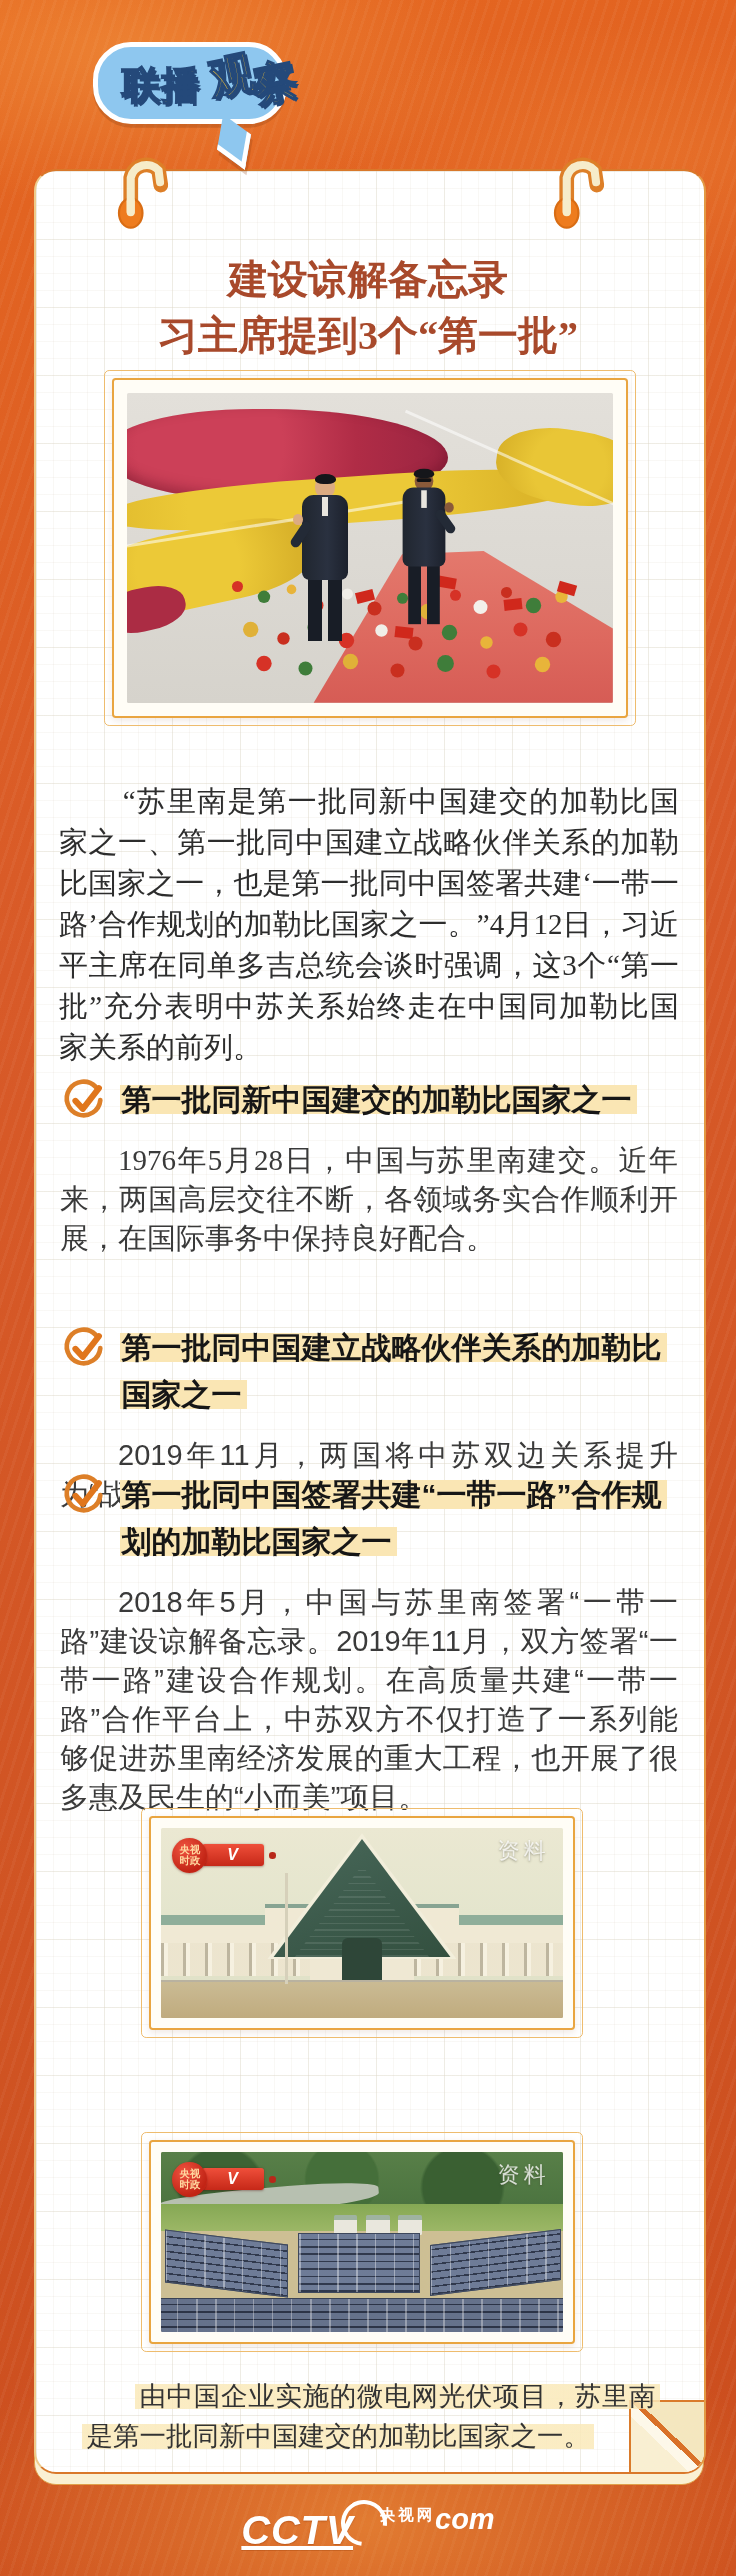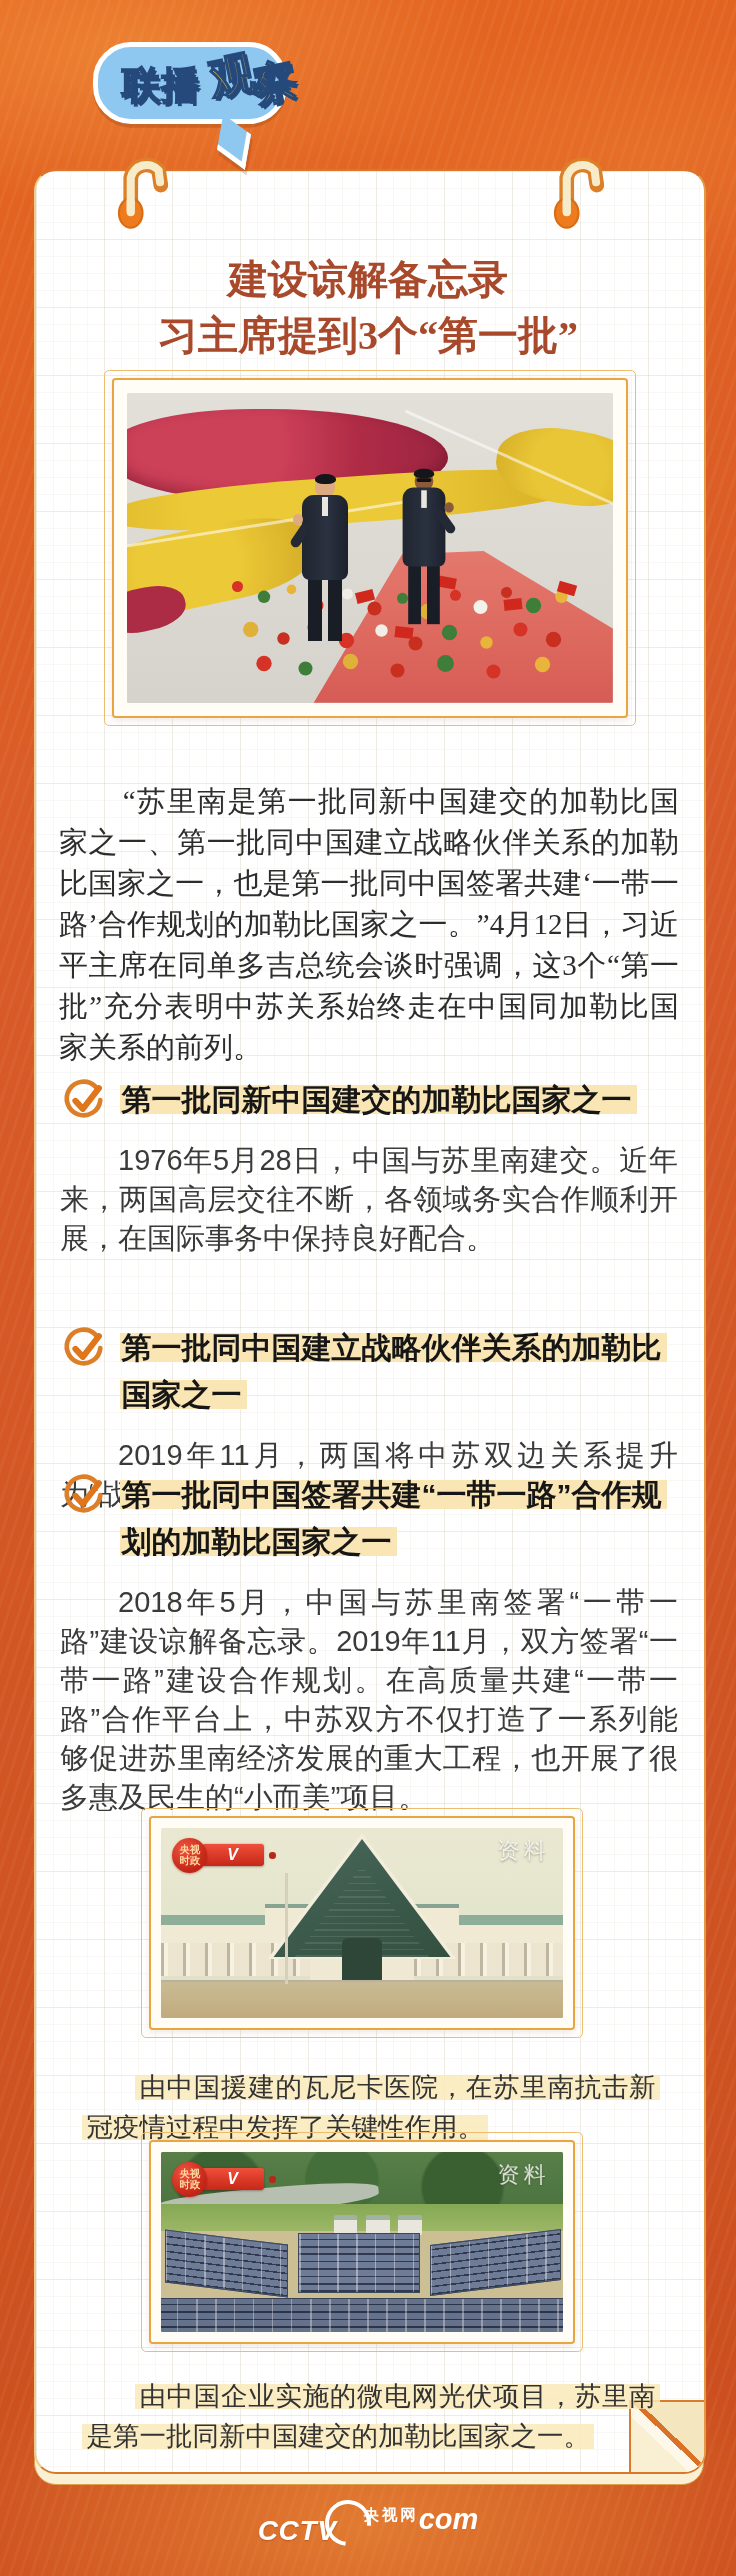--- a/index.html
+++ b/index.html
@@ -107,21 +107,21 @@
   .p-guest .p-head{background:#8a5a3a;} .p-guest .p-hand{background:#8a5a3a;}
   .p-guest .p-head::after{content:"";position:absolute;left:1.5px;top:8.8px;width:16px;height:4.4px;background:#101114;border-radius:2.2px;}
   .p-guest .p-arm{right:-5.2px;top:22px;transform:rotate(-36deg);}
   .p-guest .p-hand{right:-8.8px;top:16px;}
   
   .quote{position:absolute;left:59px;top:752px;width:620px;
     font-family:"Liberation Serif","DejaVu Serif",serif;
     font-size:29px;line-height:41px;color:#2d2d2d;text-align:justify;text-indent:2.2em;}
   
   .bullet{position:absolute;left:60px;width:618px;}
-  .b1{top:1076px;} .b2{top:1276px;margin-top:48px;} .b3{top:1471px;}
+  .b1{top:1076px;font-family:Liberation Serif, serif;} .b2{top:1276px;margin-top:48px;} .b3{top:1471px;}
   .b-head{position:relative;padding-left:60px;font-size:30px;line-height:47px;font-weight:bold;color:#161616;}
   .b-ico{position:absolute;left:1.5px;top:1.5px;width:43px;height:43px;}
   .hl{background:linear-gradient(180deg,rgba(250,230,180,0) 6%,#fae6b4 6% 94%,rgba(250,230,180,0) 94%);
     -webkit-box-decoration-break:clone;box-decoration-break:clone;padding:0 5.9px 0 1.5px;}
   .b-body{margin-top:17.7px;font-size:29px;line-height:39px;color:#3a3a3a;text-align:justify;text-indent:2em;}
   
   .frame-m1{left:149px;top:1816px;width:422px;height:210px;}
   .frame-m2{left:149px;top:2140px;width:422px;height:200px;}
   .frame-m1 .ph,.frame-m2 .ph{inset:9.6px;}
   .ph2{background:linear-gradient(180deg,#ebe8d2 0%,#e4e5cd 45%,#dfe0c6 100%);}
@@ -180,22 +180,22 @@
     letter-spacing:4.4px;text-shadow:0 0.7px 2.2px rgba(60,60,40,.45);z-index:4;}
   
   .caption{position:absolute;left:82px;width:578px;font-size:26.5px;line-height:40px;color:#333;
     text-align:justify;text-indent:2em;}
   .cap1{top:2040px;} .cap2{top:2349px;}
   .cap-hl{background:linear-gradient(180deg,rgba(251,238,205,0) 10%,rgba(250,233,185,.85) 10% 92%,rgba(251,238,205,0) 92%);
     -webkit-box-decoration-break:clone;box-decoration-break:clone;padding:0 4.4px;}
   
   .footer{position:absolute;left:0;top:2501px;width:100%;display:flex;justify-content:center;
     align-items:flex-start;color:#fff;}
-  .cctv-word{font-size:28px;font-weight:bold;font-style:italic;letter-spacing:0.7px;line-height:59px;
-    text-shadow:0 0.7px 1.5px rgba(140,50,0,.4);}
+  .cctv-word{font-size:40px;font-weight:bold;font-style:italic;letter-spacing:0.7px;line-height:59px;
+    text-shadow:0 0.7px 1.5px rgba(140,50,0,.4);text-decoration:underline;}
   .cctv-ring{width:38px;height:38px;border:4.4px solid #fff;border-bottom-color:transparent;
     border-radius:50%;transform:rotate(-38deg);margin:-1.5px 0 0 -11.8px;}
   .cctv-col{display:flex;margin:4.4px 0 0 -7.4px;}
   .cctv-cn{font-size:15.5px;letter-spacing:2.9px;font-weight:bold;}
   .cctv-com{font-size:29px;font-weight:bold;font-style:italic;line-height:29px;margin-top:0;}
 </style>
 </head>
 <body>
 
 <div id="canvas">
@@ -321,21 +321,20 @@
           <span>时政</span>
         </div>
         <div class="badge-pill">
             <span>V</span>
           </div>
         <div class="badge-dot"></div>
       </div>
       <div class="wm">资料</div>
     </div>
   </div>
-  <p class="caption cap1"><span class="cap-hl">由中国援建的瓦尼卡医院，在苏里南抗击新冠疫情过程中发挥了关键性作用。</span></p>
 
   <div class="frame frame-m2">
     <div class="ph ph3">
       <div class="forest"></div>
       <div class="river"></div>
       <div class="grass"></div>
       <div class="shed sh1"></div>
       <div class="shed sh2"></div>
       <div class="shed sh3"></div>
       <div class="pv pvA"></div>

